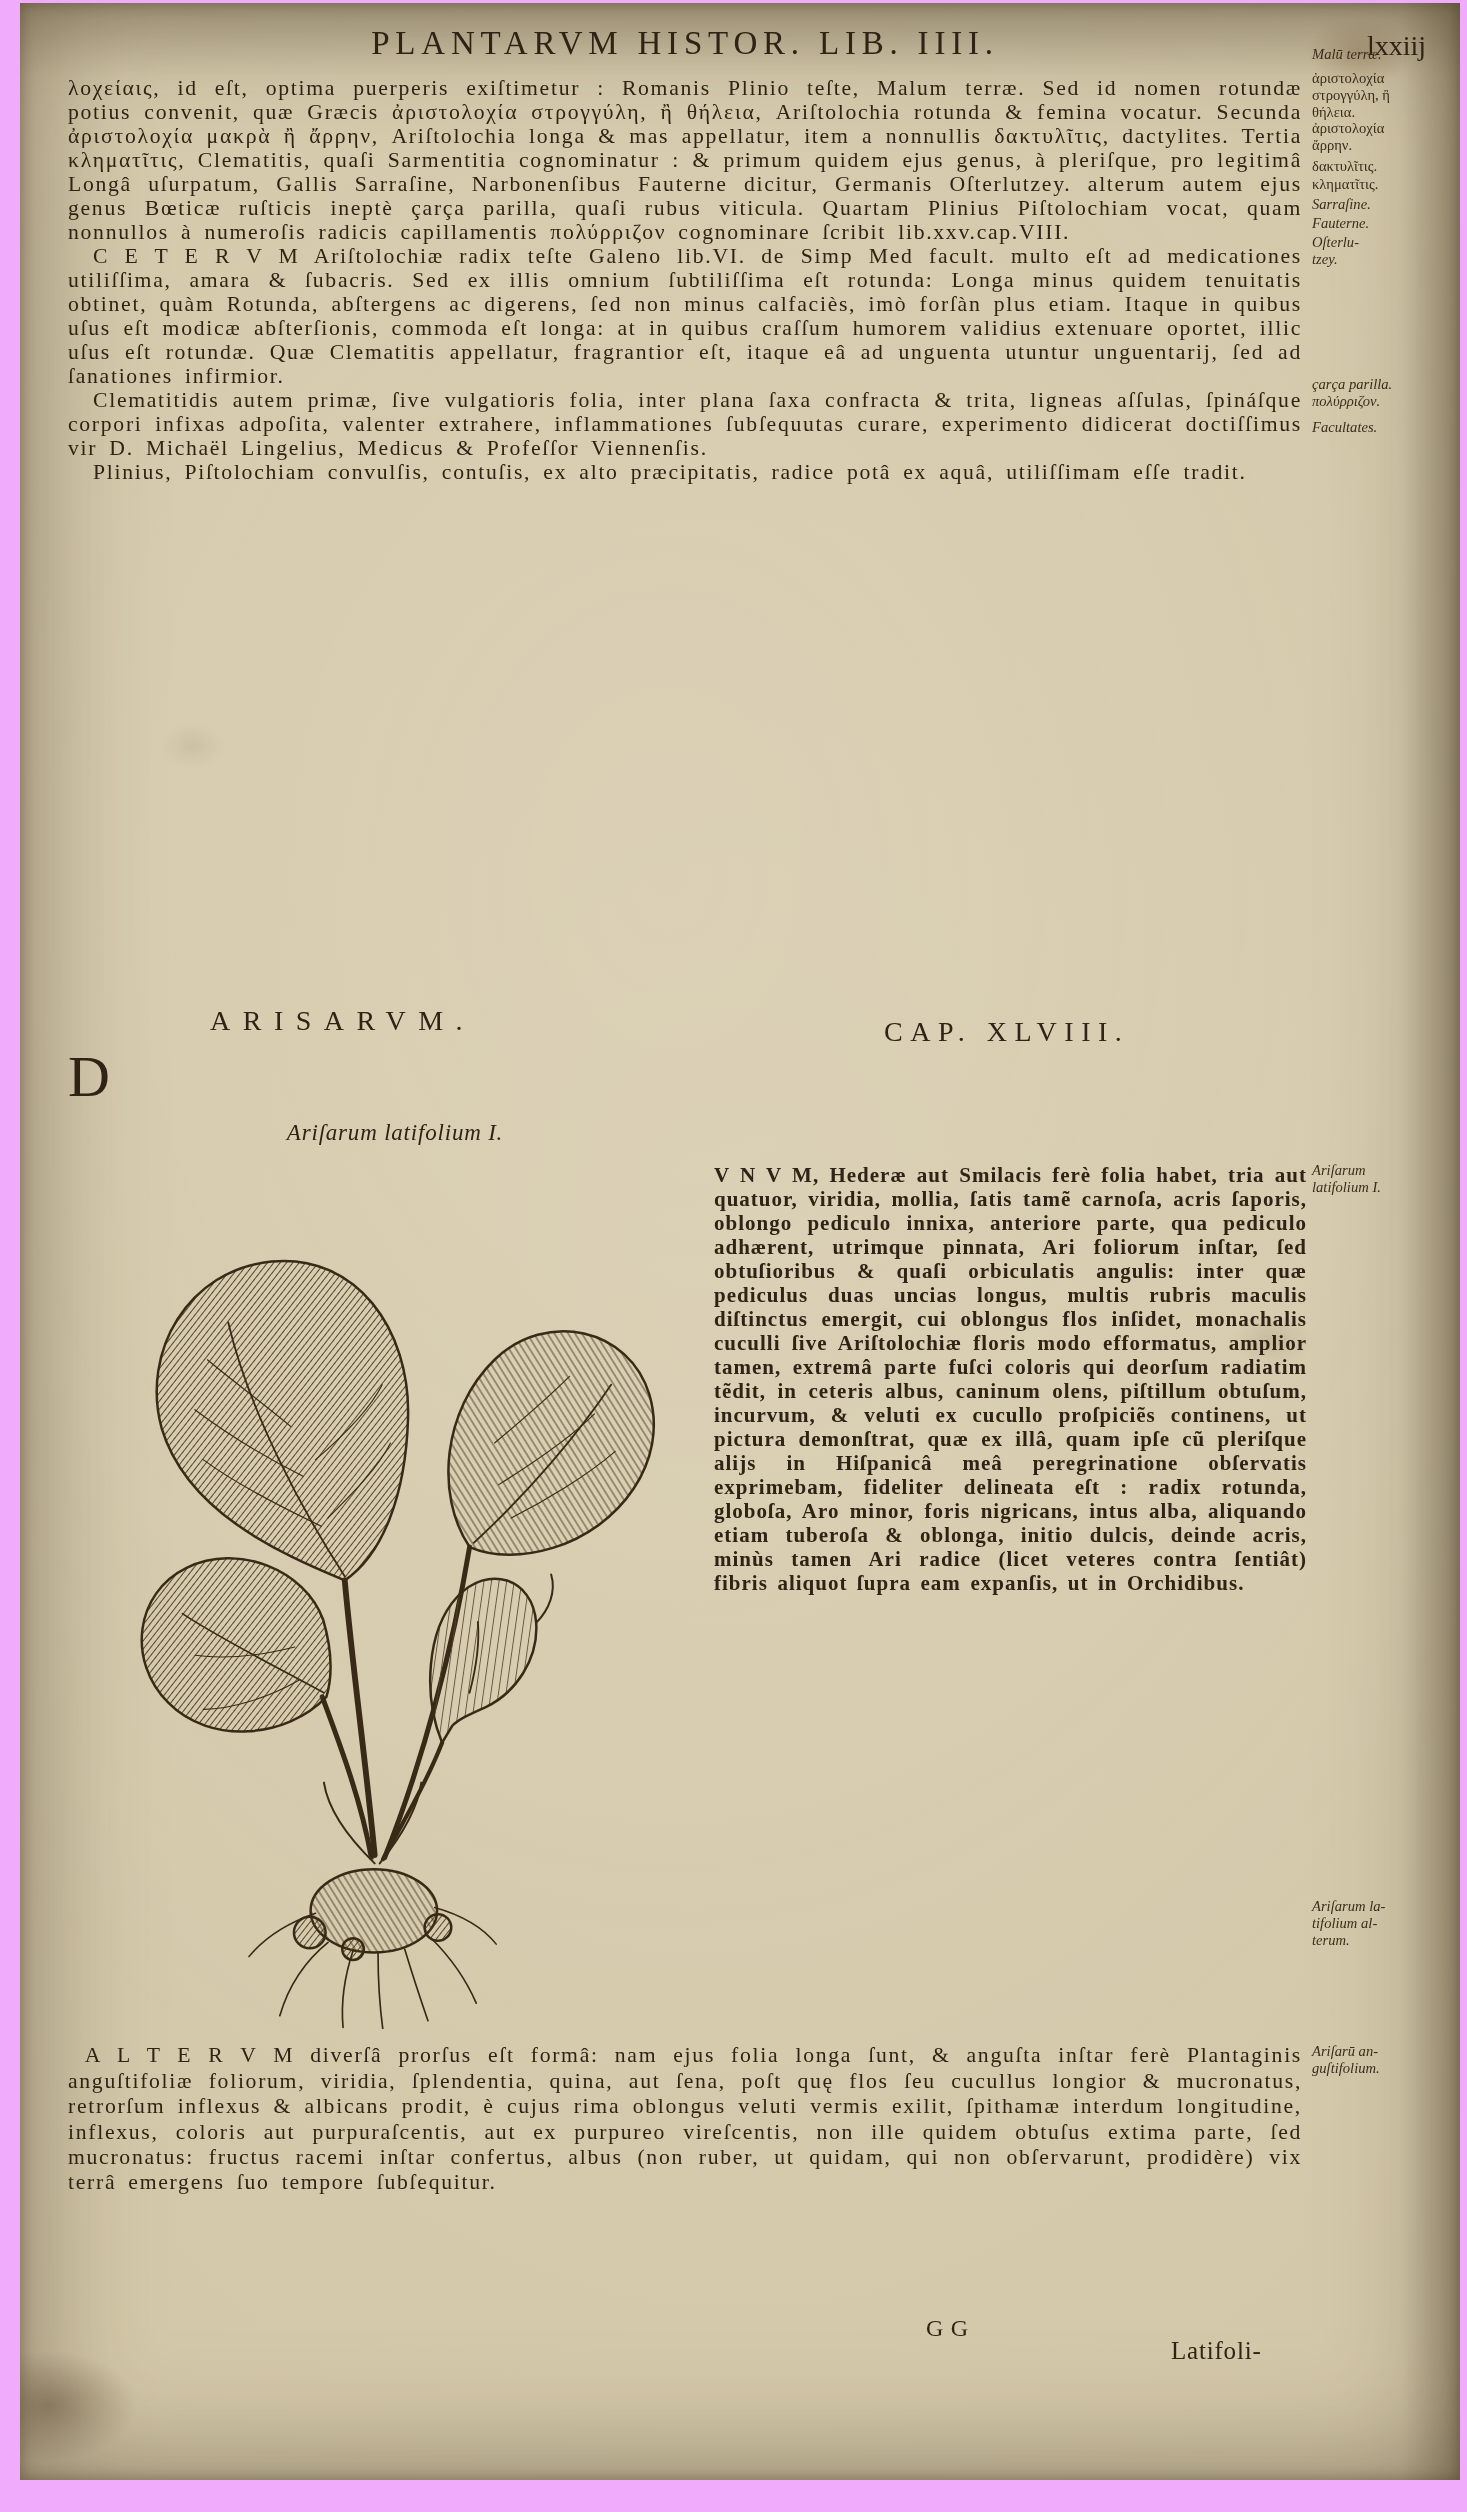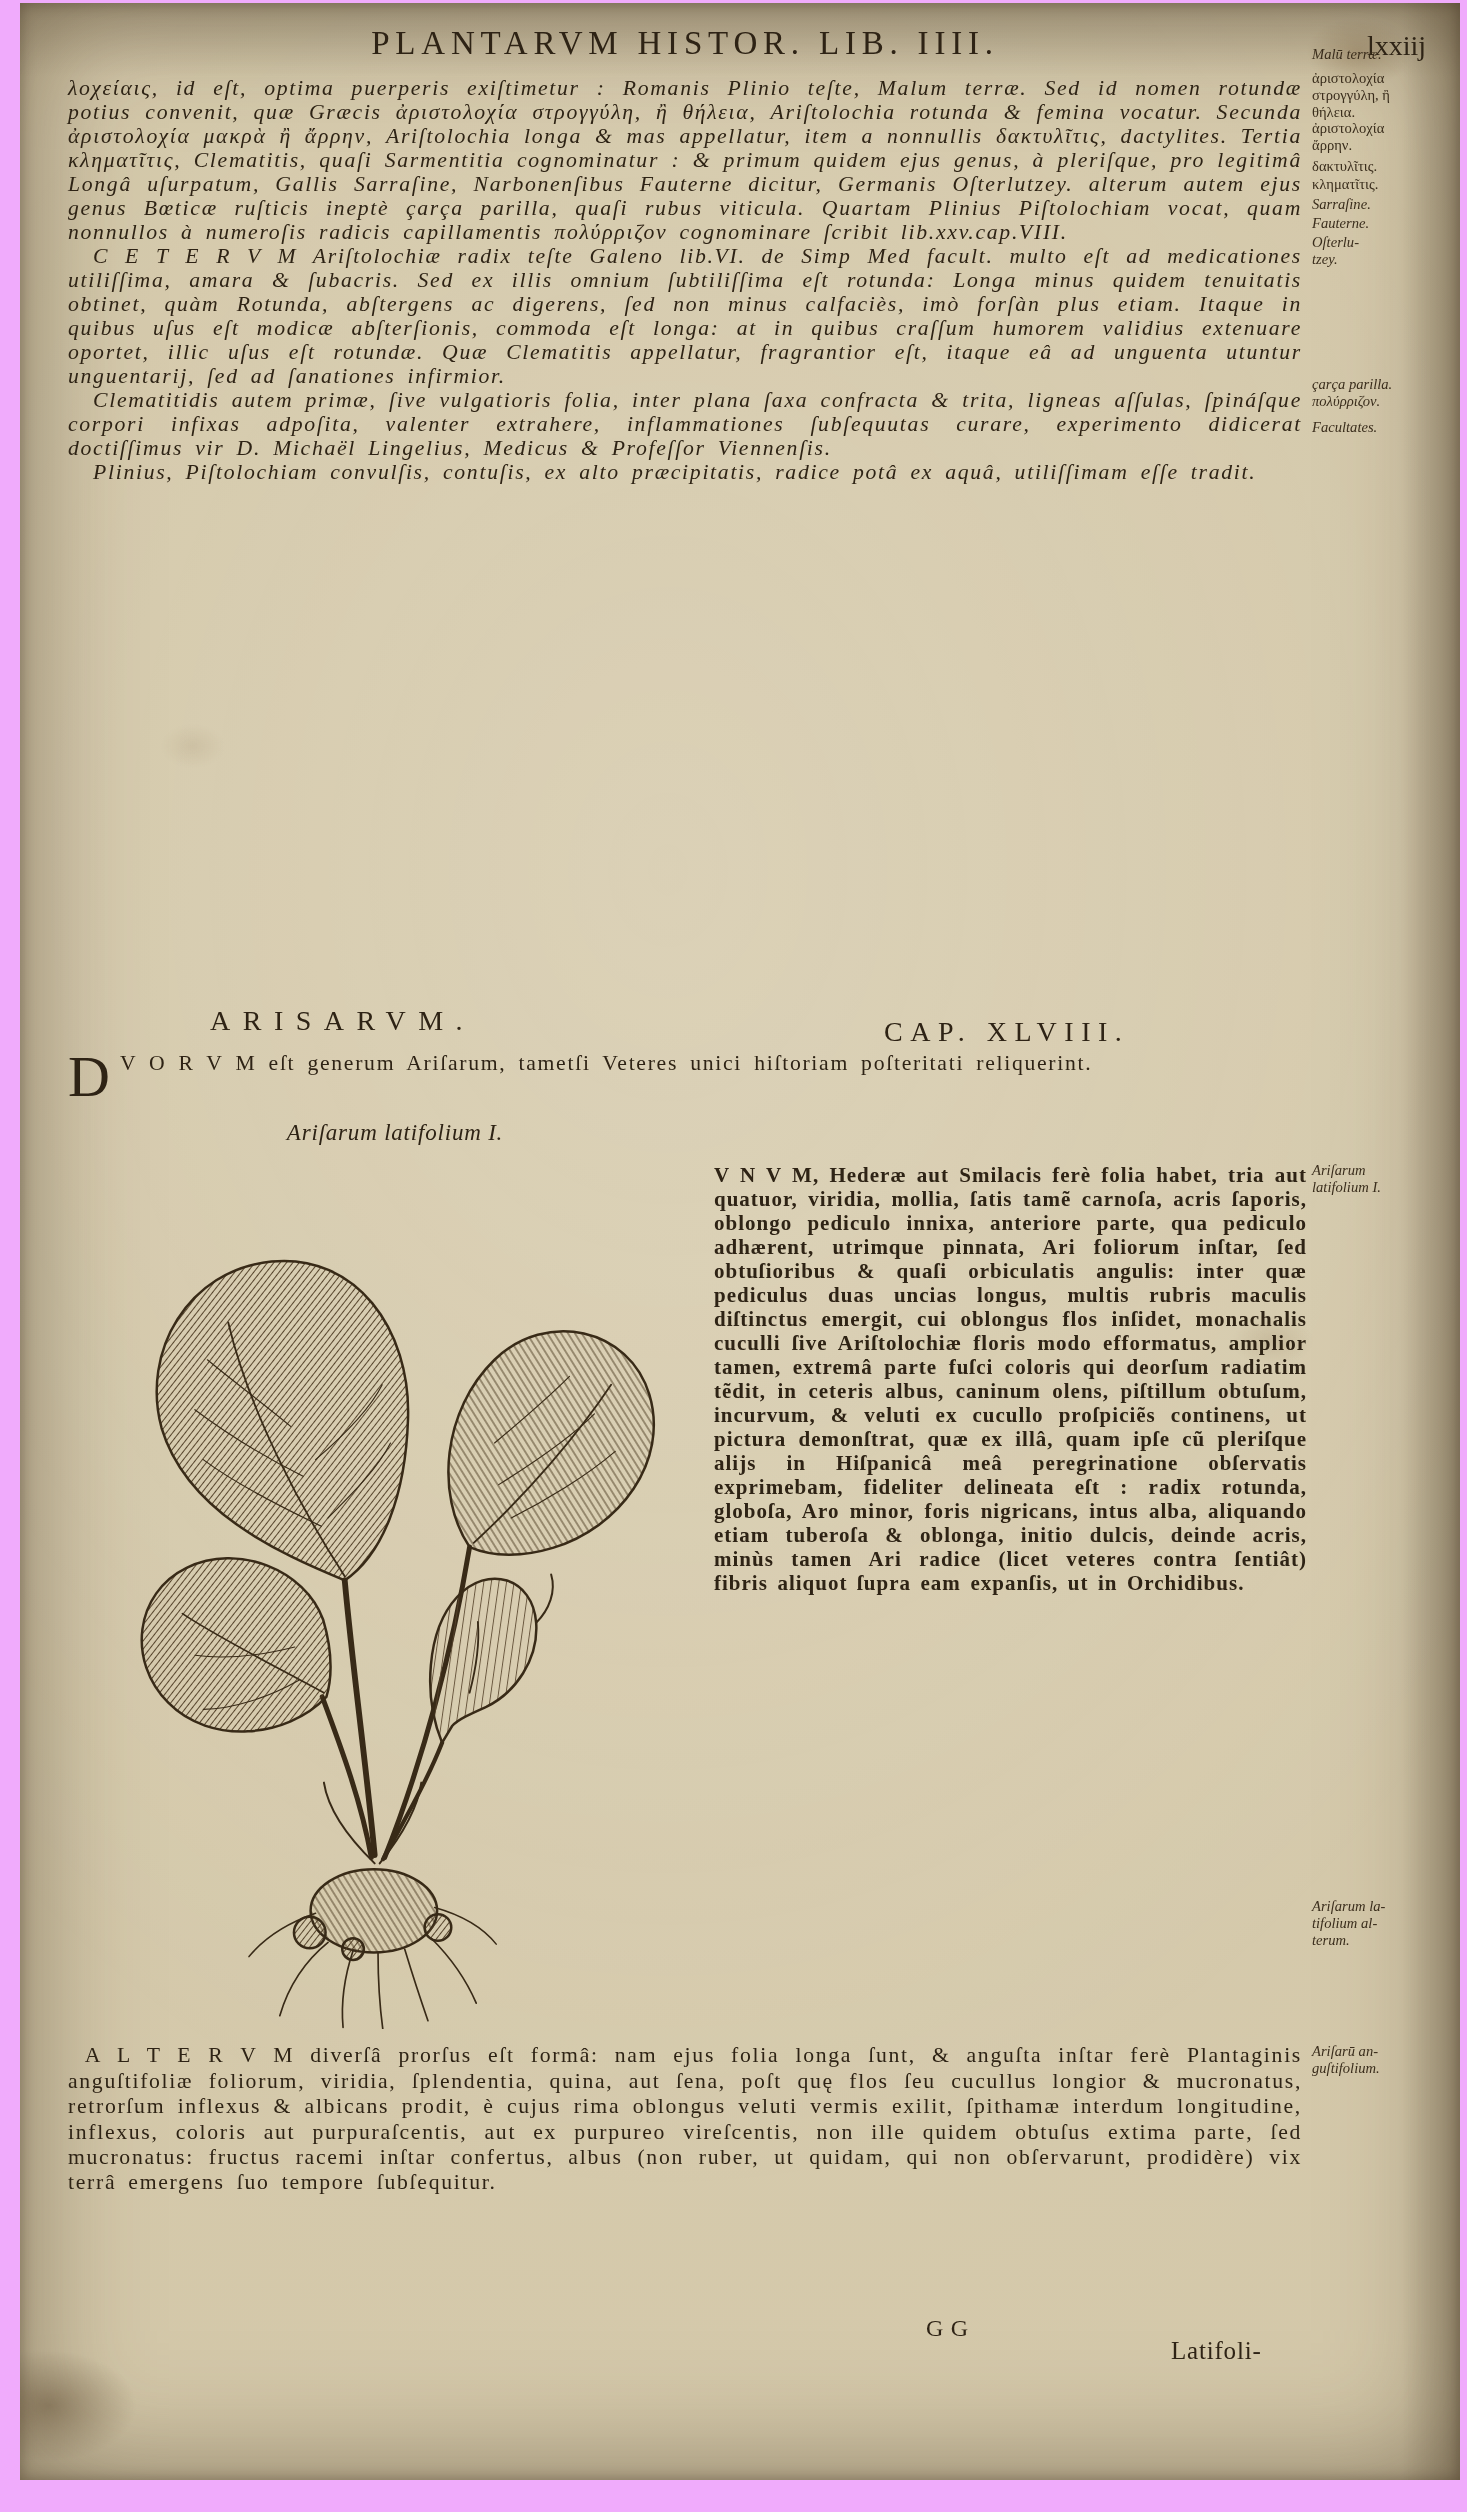--- a/index.html
+++ b/index.html
@@ -25,21 +25,21 @@
       radial-gradient(46px 32px at 12% 30%, rgba(130,105,70,.12), transparent 70%),
       linear-gradient(to left, rgba(60,45,25,.28), transparent 4%),
       linear-gradient(to bottom, rgba(60,45,25,.18), transparent 3%);
   }
   .running-head{
     position:absolute;left:48px;top:21.7px;width:1234px;text-align:center;
     font-size:33px;letter-spacing:5.8px;white-space:nowrap;
   }
   .folio{position:absolute;left:1299px;top:27px;font-size:28px;margin-left:48px;}
   .body-text{font-size:21.7px;line-height:24px;letter-spacing:1.7px;word-spacing:5px;text-align:justify;}
-  .main-text{position:absolute;left:48px;top:73px;width:1234px;font-style:italic;}
+  .main-text{position:absolute;left:48px;top:73px;width:1234px;}
   .main-text p,.right-col p{margin:0;}
   .indent{text-indent:25px;}
   .chap-name{position:absolute;left:190px;top:1002px;font-size:28px;letter-spacing:12.5px;}
   .chap-cap{position:absolute;left:864px;top:1013px;font-size:28px;letter-spacing:7.5px;}
   .duorum{position:absolute;left:48px;top:1048px;width:1049px;font-size:21.7px;line-height:25px;letter-spacing:1.7px;word-spacing:5px;text-align:justify;}
   .dropcap{float:left;font-size:58px;line-height:48px;padding:1.7px 8.3px 0 0;}
   .fig-caption{position:absolute;left:125px;top:1117px;width:500px;text-align:center;font-style:italic;font-size:23px;letter-spacing:0.8px;}
   .figure{position:absolute;left:58px;top:1157px;width:625px;height:869px;}
   .right-col{position:absolute;left:694px;top:1160px;width:593px;}
   .right-col .body-text2{font-size:21px;line-height:24px;letter-spacing:1px;word-spacing:3.3px;text-align:justify;font-weight:bold;}
@@ -69,21 +69,21 @@
       <p>λοχείαις, id eſt, optima puerperis exiſtimetur : Romanis Plinio teſte, Malum terræ. Sed id nomen rotundæ potius convenit, quæ Græcis ἀριστολοχία στρογγύλη, ἢ θήλεια, Ariſtolochia rotunda &amp; femina vocatur. Secunda ἀριστολοχία μακρὰ ἢ ἄρρην, Ariſtolochia longa &amp; mas appellatur, item a nonnullis δακτυλῖτις, dactylites. Tertia κληματῖτις, Clematitis, quaſi Sarmentitia cognominatur : &amp; primum quidem ejus genus, à pleriſque, pro legitimâ Longâ uſurpatum, Gallis Sarraſine, Narbonenſibus Fauterne dicitur, Germanis Oſterlutzey. alterum autem ejus genus Bœticæ ruſticis ineptè çarça parilla, quaſi rubus viticula. Quartam Plinius Piſtolochiam vocat, quam nonnullos à numeroſis radicis capillamentis πολύρριζον cognominare ſcribit lib.xxv.cap.VIII.</p>
       <p class="indent">C E T E R V M Ariſtolochiæ radix teſte Galeno lib.VI. de Simp Med facult. multo eſt ad medicationes utiliſſima, amara &amp; ſubacris. Sed ex illis omnium ſubtiliſſima eſt rotunda: Longa minus quidem tenuitatis obtinet, quàm Rotunda, abſtergens ac digerens, ſed non minus calfaciès, imò forſàn plus etiam. Itaque in quibus uſus eſt modicæ abſterſionis, commoda eſt longa: at in quibus craſſum humorem validius extenuare oportet, illic uſus eſt rotundæ. Quæ Clematitis appellatur, fragrantior eſt, itaque eâ ad unguenta utuntur unguentarij, ſed ad ſanationes infirmior.</p>
       <p class="indent">Clematitidis autem primæ, ſive vulgatioris folia, inter plana ſaxa confracta &amp; trita, ligneas aſſulas, ſpináſque corpori infixas adpoſita, valenter extrahere, inflammationes ſubſequutas curare, experimento didicerat doctiſſimus vir D. Michaël Lingelius, Medicus &amp; Profeſſor Viennenſis.</p>
       <p class="indent">Plinius, Piſtolochiam convulſis, contuſis, ex alto præcipitatis, radice potâ ex aquâ, utiliſſimam eſſe tradit.</p>
     </div>
 
     <div class="chap-name">ARISARVM.</div>
     <div class="chap-cap">CAP. XLVIII.</div>
 
     <div class="duorum">
-      <span class="dropcap">D</span><span>V O R V M eſt generum Ariſarum, tametſi Veteres unici hiſtoriam poſteritati reliquerint.</span>
+      <span class="dropcap">D</span>
     </div>
 
     <div class="fig-caption">Ariſarum latifolium I.</div>
 
     <div class="figure">
       <svg viewBox="0 0 750 1044" width="625" height="869">
         <defs>
           <pattern id="h1" patternUnits="userSpaceOnUse" width="6" height="6" patternTransform="rotate(38)">
             <line x1="3" y1="0" x2="3" y2="6" stroke="#4a3820" stroke-width="1.1"></line>
           </pattern>

